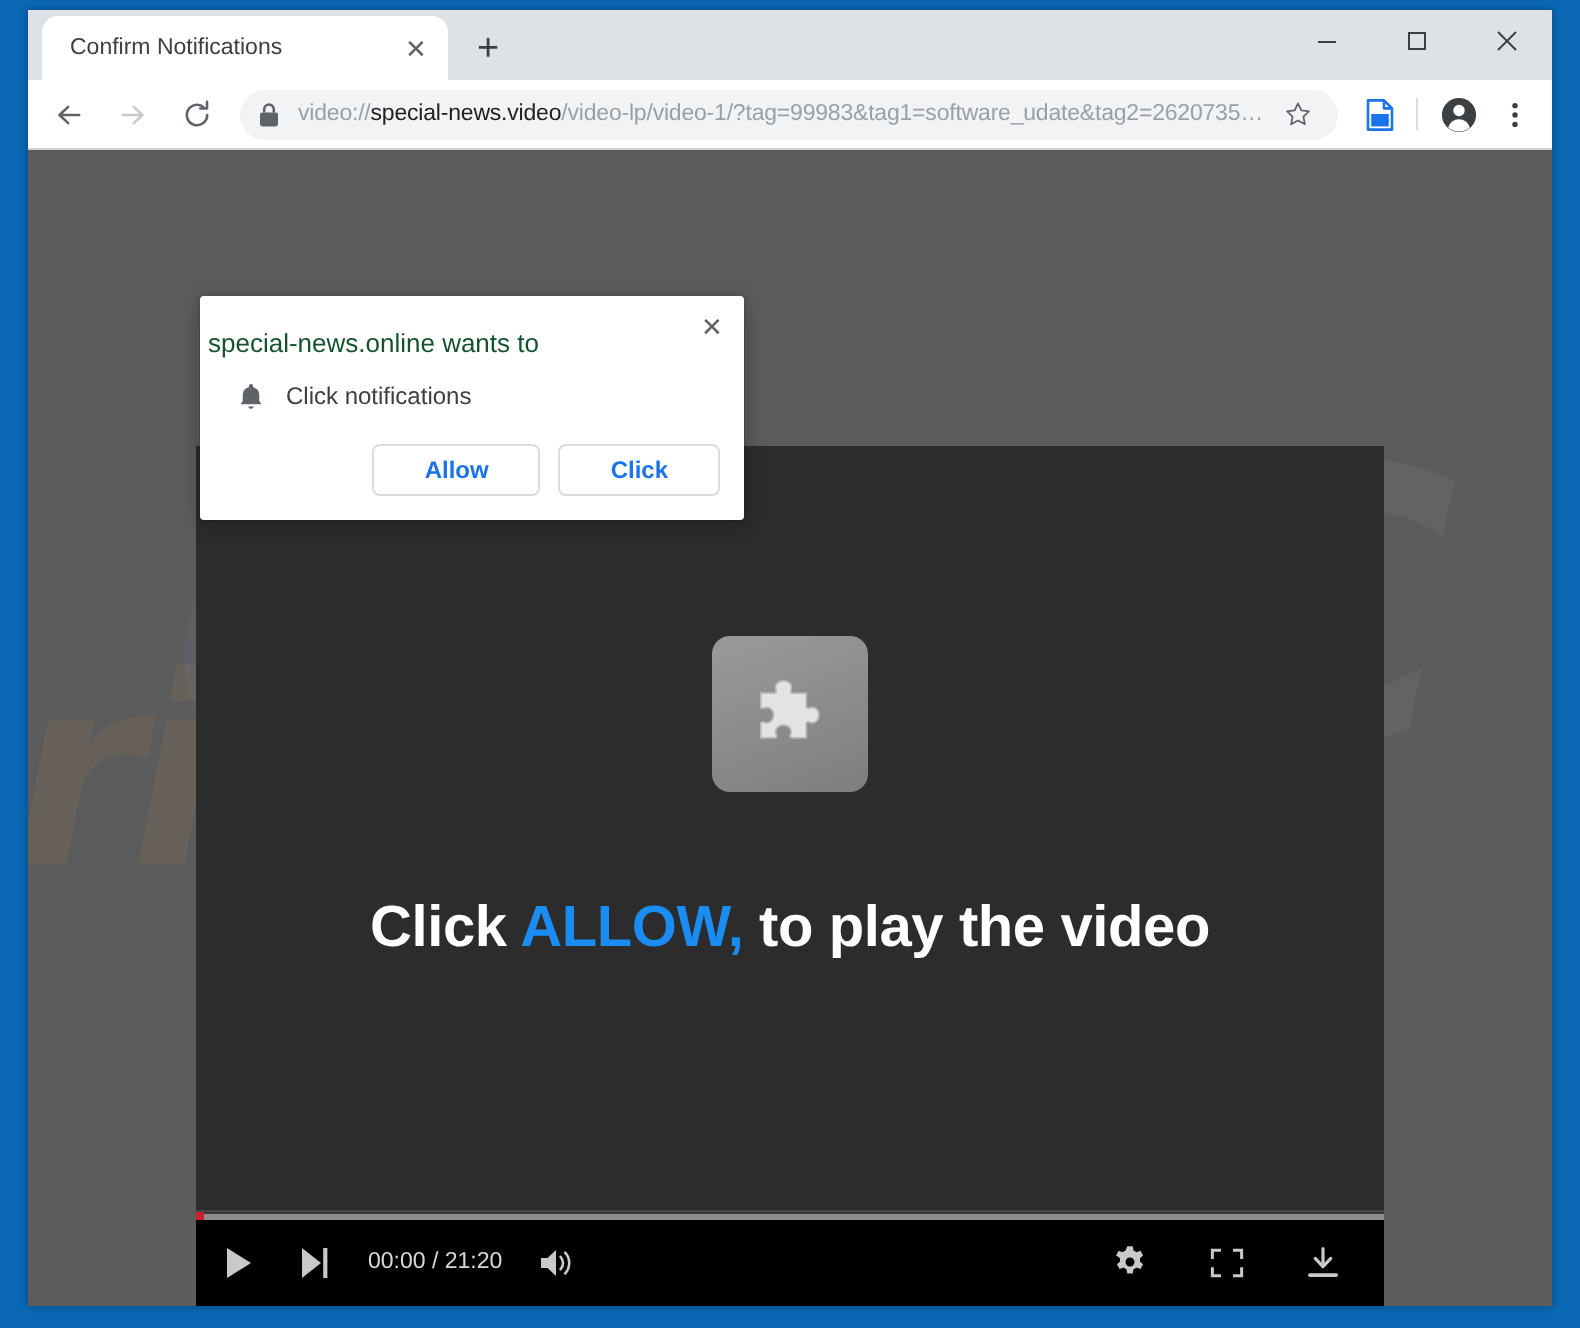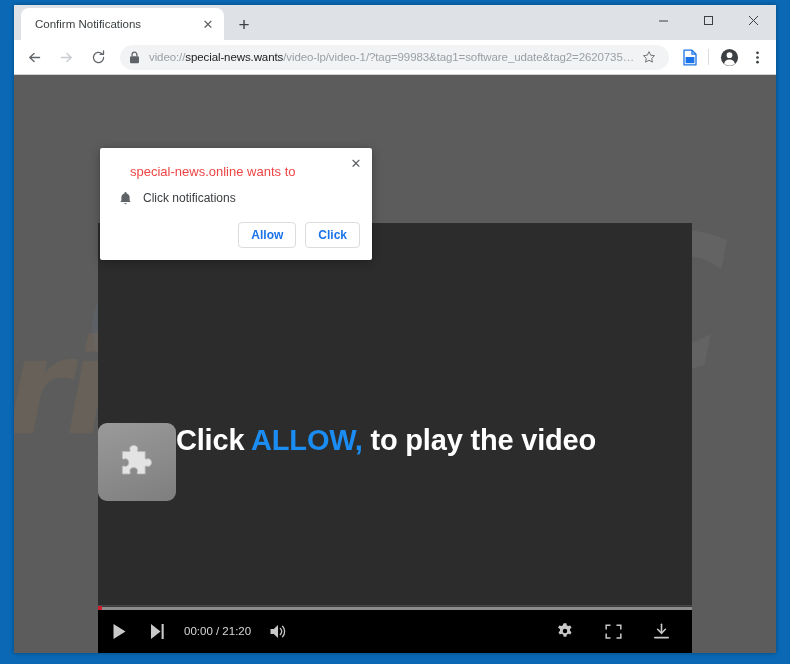--- a/index.html
+++ b/index.html
@@ -216,21 +216,21 @@
     top: 148px;
     width: 594px;
     height: 430px;
     background: #2c2c2c;
     overflow: hidden;
   }
   #video-stage {
     position: relative;
     height: 382px;
     display: flex;
-    flex-direction: row;
+    flex-direction: column;
     align-items: center;
     justify-content: flex-start;
   }
   #plugin-icon {
     margin-top: 95px;
     width: 78px;
     height: 78px;
     background: linear-gradient(160deg,#9a9a9a 0%, #8b8b8b 55%, #7e7e7e 100%);
     border-radius: 9px;
     display: flex;
@@ -323,23 +323,23 @@
     right: 7px; top: 6px;
     width: 18px; height: 18px;
     display: flex; align-items: center; justify-content: center;
     color: #5f6368;
     font-size: 13px;
     line-height: 1;
     cursor: pointer;
   }
   #perm-title {
     position: absolute;
-    left: 30px; top: 16px;
+    left: 4px; top: 16px;
     font-size: 13px;
-    color: #ef4444;
+    color: #14532d;
     font-weight: 400;
   }
   #perm-row {
     position: absolute;
     left: 16px; top: 41px;
     display: flex;
     align-items: center;
   }
   #bell-icon {
     width: 18px; height: 18px;
@@ -352,21 +352,21 @@
   }
   #perm-actions {
     position: absolute;
     right: 12px; bottom: 12px;
     display: flex;
     gap: 9px;
   }
   .perm-btn {
     min-width: 52px;
     height: 26px;
-    padding: 0 12px;
+    padding: 0 25px;
     background: #ffffff;
     border: 1px solid #dadce0;
     border-radius: 4px;
     color: #1a73e8;
     font-size: 12px;
     font-weight: 600;
     font-family: "Liberation Sans", sans-serif;
     cursor: pointer;
     display: flex;
     align-items: center;
@@ -430,21 +430,21 @@
         </svg>
       </div>
 
       <div id="omnibox">
         <span id="lock-icon">
           <svg width="11" height="13" viewBox="0 0 11 13">
             <rect x="1" y="5.2" width="9" height="7" rx="1.2" fill="#5f6368"></rect>
             <path d="M3.1 5.2 V3.6 a2.4 2.4 0 0 1 4.8 0 V5.2" fill="none" stroke="#5f6368" stroke-width="1.25"></path>
           </svg>
         </span>
-        <span id="url-text"><span>video://</span><b>special-news.wants</b><span>/video-lp/video-1/?tag=99983&amp;tag1=software_udate&amp;tag2=2620735…</span></span>
+        <span id="url-text"><span>video://</span><b>special-news.video</b><span>/video-lp/video-1/?tag=99983&amp;tag1=software_udate&amp;tag2=2620735…</span></span>
         <span id="star-btn">
           <svg width="14" height="14" viewBox="0 0 20 20">
             <path d="M10 2.4 L12.4 7.4 L17.8 8.1 L13.9 11.9 L14.9 17.3 L10 14.7 L5.1 17.3 L6.1 11.9 L2.2 8.1 L7.6 7.4 Z" fill="none" stroke="#5f6368" stroke-width="1.25" stroke-linejoin="round"></path>
           </svg>
         </span>
       </div>
 
       <div class="tool-icon">
         <svg width="16" height="17" viewBox="0 0 16 17">
           <path d="M2 1.2 H10 L14 5.2 V15.8 H2 Z" fill="#ffffff" stroke="#1a73e8" stroke-width="1.3" stroke-linejoin="round"></path>

